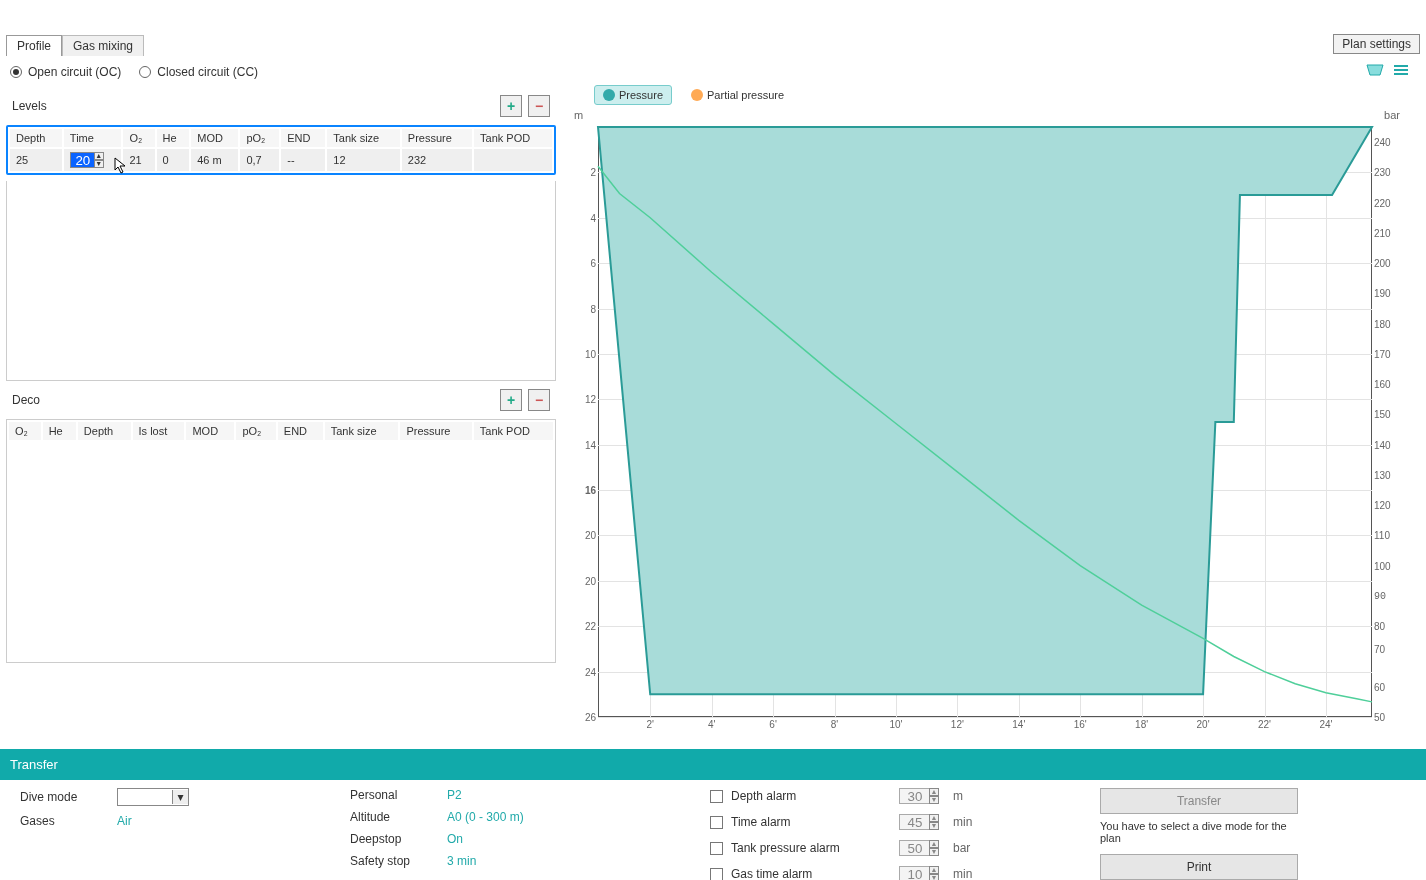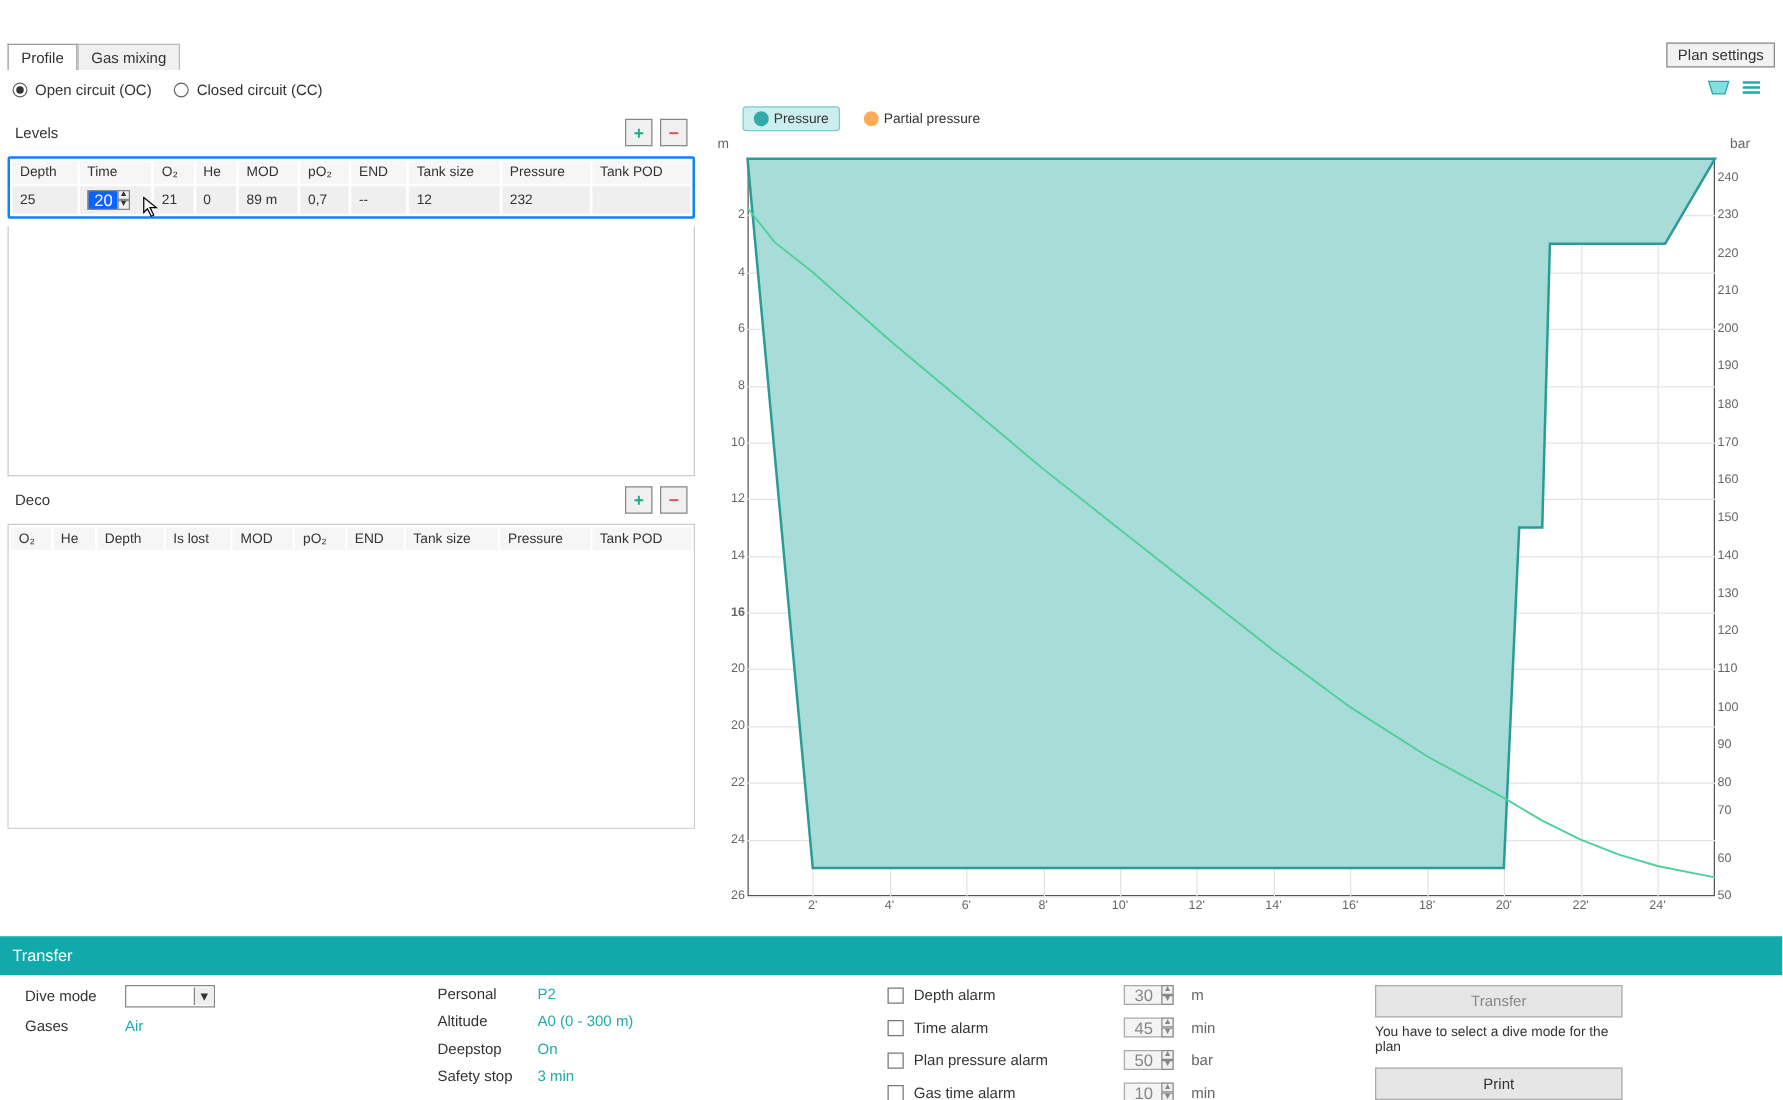--- a/index.html
+++ b/index.html
@@ -64,21 +64,21 @@
   .axis-label-bar { position:absolute; right:20px; top:0; font-size:11px; color:#666; }
   .grid-line-h, .grid-line-v { position:absolute; background:#dedede; }
   .y-tick, .y2-tick, .x-tick { position:absolute; font-size:10px; color:#666; }
   .y-tick { right:calc(100% - 32px); transform:translateY(-50%); }
   .y2-tick { left:calc(100% - 46px); transform:translateY(-50%); }
   .x-tick { top:calc(100% - 24px); transform:translateX(-50%); }
 
   
   .transfer-band { background:#1aa; color:#fff; padding:8px 10px; font-size:13px; }
   .transfer-body { display:grid; grid-template-columns: 330px 360px 390px 1fr; gap:0; padding:8px 20px 20px 20px; align-items:start; }
-  .fld-row { display:flex; align-items:center; gap:8px; margin-bottom:8px; font-size:12px; }
+  .fld-row { display:flex; align-items:center; gap:25px; margin-bottom:8px; font-size:12px; }
   .fld-row .lbl { width:72px; color:#333; }
   .teal { color:#2aa; }
   .combo { display:inline-flex; align-items:center; border:1px solid #888; height:18px; width:72px; background:#fff; cursor:pointer; }
   .combo .cmb-btn { margin-left:auto; width:16px; text-align:center; border-left:1px solid #888; background:#eee; }
   .chk-row { display:flex; align-items:center; gap:8px; margin-bottom:10px; font-size:12px; }
   .chk { width:13px; height:13px; border:1px solid #777; display:inline-block; cursor:pointer; }
   .chk-row .lbl2 { width:160px; }
   .num-spin { display:inline-flex; align-items:center; }
   .num-spin input { width:32px; height:16px; border:1px solid #aaa; background:#f4f4f4; text-align:center; color:#888; padding:0; }
   .num-spin .spin-btns span { color:#888; }
@@ -149,21 +149,21 @@
                     <span>▲</span>
                     <span>▼</span>
                   </span>
                 </span>
                 <svg viewBox="0 0 14 18">
                     <path d="M1 1 L1 13 L4 10 L7 16 L9 15 L6 9 L11 9 Z" fill="#fff" stroke="#000" stroke-width="1"></path>
                   </svg>
               </td>
               <td>21</td>
               <td>0</td>
-              <td>89 m</td>
+              <td>46 m</td>
               <td>0,7</td>
               <td>--</td>
               <td>12</td>
               <td>232</td>
               <td></td>
             </tr>
           </tbody>
         </table>
       </div>
       <div class="levels-scroll"></div>
@@ -246,21 +246,21 @@
           <div class="grid-line-h" style="left: 34px; top: 517.231px; width: 774px; height: 1px; position: absolute; background: rgb(227, 227, 227);"></div>
           <div class="y-tick" style="top: 517.231px;">22</div>
           <div class="grid-line-h" style="left: 34px; top: 562.615px; width: 774px; height: 1px; position: absolute; background: rgb(227, 227, 227);"></div>
           <div class="y-tick" style="top: 562.615px;">24</div>
           <div class="grid-line-h" style="left: 34px; top: 608px; width: 774px; height: 1px; position: absolute; background: rgb(227, 227, 227);"></div>
           <div class="y-tick" style="top: 608px;">26</div>
           <div class="y2-tick" style="top: 608px;">50</div>
           <div class="y2-tick" style="top: 577.744px;">60</div>
           <div class="y2-tick" style="top: 540px;">70</div>
           <div class="y2-tick" style="top: 517.231px;">80</div>
-          <div class="y2-tick" style="top: 486.974px;">90</div>
+          <div class="y2-tick" style="top: 486.974px; font-family: Liberation Mono, monospace;">90</div>
           <div class="y2-tick" style="top: 456.718px;">100</div>
           <div class="y2-tick" style="top: 426.462px;">110</div>
           <div class="y2-tick" style="top: 396.205px;">120</div>
           <div class="y2-tick" style="top: 365.949px;">130</div>
           <div class="y2-tick" style="top: 335.692px;">140</div>
           <div class="y2-tick" style="top: 305.436px;">150</div>
           <div class="y2-tick" style="top: 275.179px;">160</div>
           <div class="y2-tick" style="top: 244.923px;">170</div>
           <div class="y2-tick" style="top: 214.667px;">180</div>
           <div class="y2-tick" style="top: 184.41px;">190</div>
@@ -354,21 +354,21 @@
             <input disabled="" value="45" style="">
             <span class="spin-btns">
               <span>▲</span>
               <span>▼</span>
             </span>
           </span>
           <span class="unit">min</span>
         </div>
       <div class="chk-row">
           <span class="chk"></span>
-          <span class="lbl2">Plan pressure alarm</span>
+          <span class="lbl2">Tank pressure alarm</span>
           <span class="num-spin">
             <input disabled="" value="50" style="">
             <span class="spin-btns">
               <span>▲</span>
               <span>▼</span>
             </span>
           </span>
           <span class="unit">bar</span>
         </div>
       <div class="chk-row">

